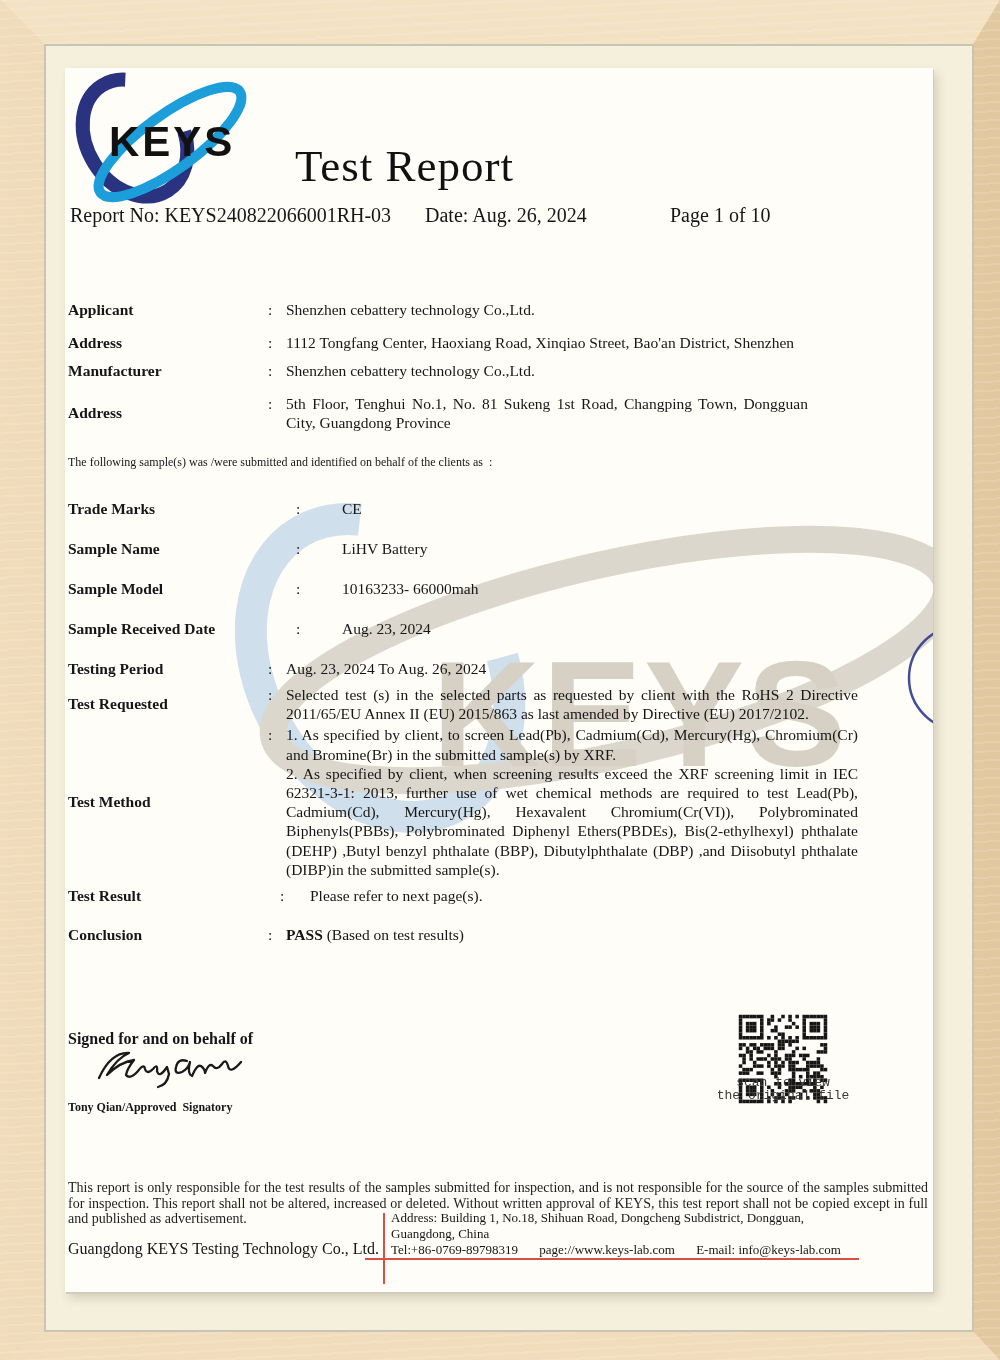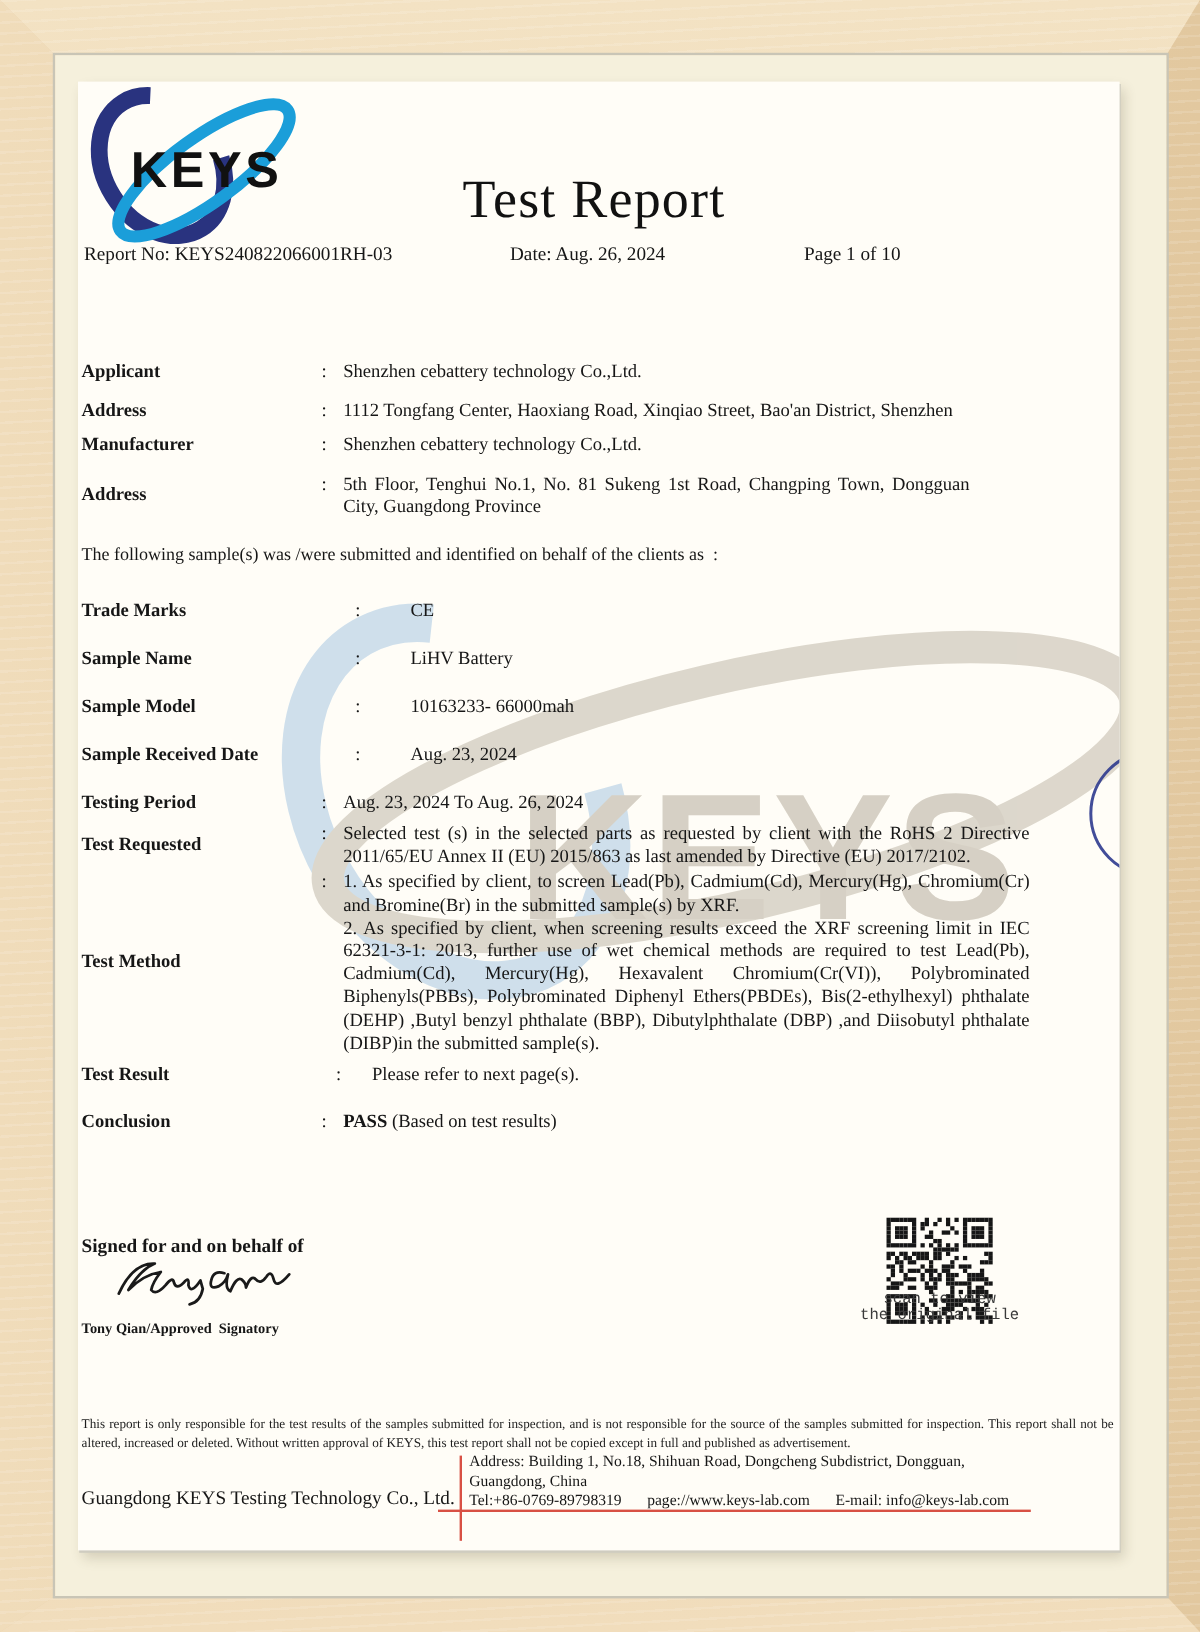--- a/index.html
+++ b/index.html
@@ -22,55 +22,55 @@
              border:2px solid #c9c5b6;pointer-events:none;}
   .mat{position:absolute;left:46px;top:46px;right:28px;bottom:30px;background:#f5f0dc;}
   
   .paper{position:absolute;left:65px;top:68px;width:868px;height:1224px;background:#fffdf7;
          overflow:hidden;box-shadow:1px 2px 0 0 #cfccc0,4px 6px 10px rgba(60,50,20,.18);}
   .layer-art{position:absolute;inset:0;z-index:0;pointer-events:none;}
   .layer-content{position:absolute;inset:0;z-index:2;}
   .layer-lines{position:absolute;inset:0;z-index:3;pointer-events:none;}
   
   .logo-svg{position:absolute;left:8px;top:2px;}
-  .doc-title{position:absolute;left:230px;top:72px;width:400px;text-align:center;
+  .doc-title{position:absolute;left:230px;top:72px;width:400px;
              font-size:45px;letter-spacing:1px;color:#111;}
-  .meta{position:absolute;top:136px;left:0;width:100%;height:22px;font-size:16px;padding-left:10px;}
+  .meta{position:absolute;top:136px;left:0;width:100%;height:22px;font-size:20px;padding-left:10px;}
   .meta span{position:absolute;white-space:pre;}
   .meta .m-report{left:5px;}
   .meta .m-date{left:360px;}
   .meta .m-page{left:605px;}
   
   .rows{position:absolute;left:3px;}
   .rows-parties{top:192px;width:740px;}
   .rows-sample{top:431px;width:790px;}
   .frow{display:grid;grid-template-columns:200px 18px 1fr;font-size:15.5px;line-height:20px;}
   .frow .lbl{font-weight:700;}
   .frow .colon{text-align:left;}
   .para{line-height:19.2px;text-align:justify;}
   .rows-parties .frow:nth-child(1){margin-bottom:13px;margin-top:40px;}
   .rows-parties .frow:nth-child(2){margin-bottom:8px;}
   .rows-parties .frow:nth-child(3){margin-bottom:13px;}
-  .intro{position:absolute;left:3px;top:387px;font-size:15px;white-space:pre;}
+  .intro{position:absolute;left:3px;top:387px;font-size:12px;white-space:pre;}
   .mb20{margin-bottom:20px;gap:28px;}
   .mb6{margin-bottom:6px;}
   .mb2{margin-bottom:2px;}
   .mb7{margin-bottom:7px;}
   .mb19{margin-bottom:19px;gap:12px;}
   .vcenter{align-self:center;}
   
   .sig-line{position:absolute;left:3px;top:962px;font-weight:700;font-size:16px;}
   .sig-svg{position:absolute;left:28px;top:976px;}
   .sig-name{position:absolute;left:3px;top:1032px;font-weight:700;font-size:12px;white-space:pre;}
   
   .qr-svg{position:absolute;left:672px;top:945px;}
   .qr-caption{position:absolute;left:640px;top:1008px;width:156px;text-align:center;
               font-family:Liberation Mono, monospace;font-size:13px;line-height:13px;color:#3a3a3a;}
   
-  .disclaimer{position:absolute;left:3px;top:1112px;width:860px;font-size:11px;
+  .disclaimer{position:absolute;left:3px;top:1112px;width:860px;font-size:14px;
               line-height:15.6px;text-align:justify;color:#1d1d1d;}
   .company{position:absolute;left:3px;top:1172px;font-weight:400;font-size:16px;}
   .addr-block{position:absolute;left:326px;top:1142px;width:500px;font-size:13px;line-height:16px;}
   .contact span{margin-right:18px;white-space:pre;}
   .red-vline{position:absolute;left:318px;top:1145px;width:2px;height:71px;background:#d85044;}
   .red-hline{position:absolute;left:300px;top:1190px;width:494px;height:2px;background:#d85044;}
   .wm-text{font-family:"Liberation Sans",sans-serif;font-weight:800;}
 </style>
 </head>
 <body>

